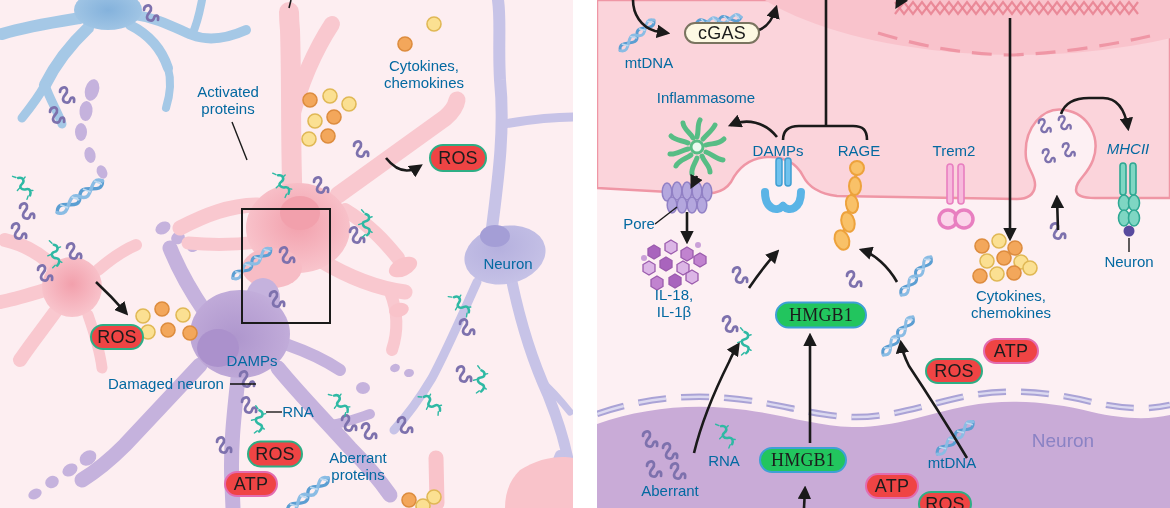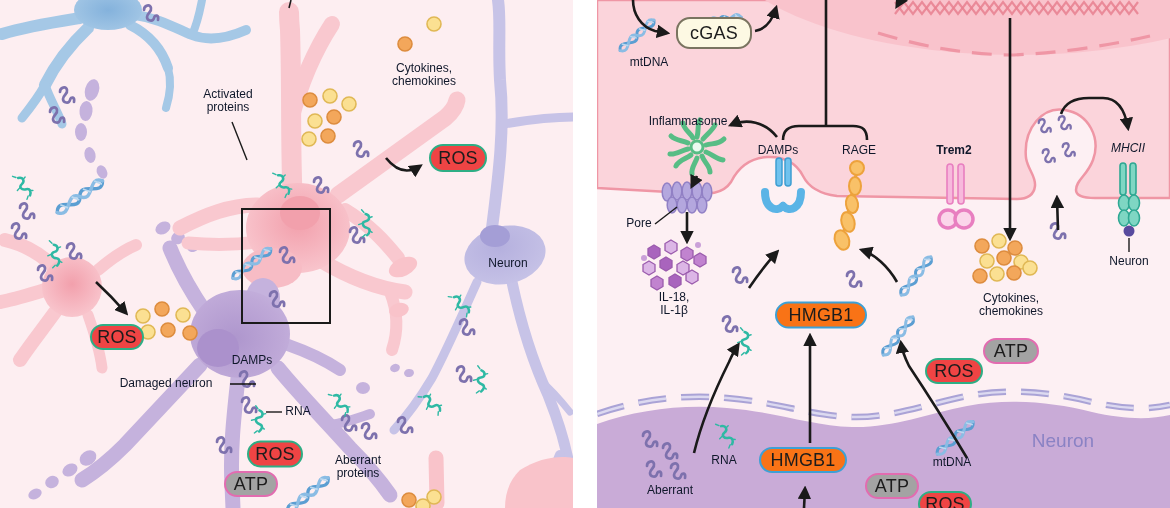--- a/index.html
+++ b/index.html
@@ -2,27 +2,27 @@
 <html><head>
 <meta charset="utf-8">
 <style>
   html,body{margin:0;padding:0;background:#ffffff;}
   #fig{position:relative;width:1170px;height:508px;background:#ffffff;overflow:hidden;
        font-family:"Liberation Sans", sans-serif;color:#1c1c1c;}
   .panel{position:absolute;top:0;height:508px;overflow:hidden;}
   #left-panel{left:0;width:573px;background:#fdeef1;}
   #right-panel{left:597px;width:573px;background:#fdf0f3;}
   .lbl{position:absolute;transform:translate(-50%,-50%);white-space:pre-line;text-align:center;
-       font-size:12px;line-height:1.12;color:#0f172a;}
+       font-size:15px;line-height:1.12;color:#0369a1;}
   .badge{position:absolute;transform:translate(-50%,-50%);display:flex;align-items:center;
        justify-content:center;border-radius:14px;font-size:18px;letter-spacing:.2px;
        border:2.5px solid;box-sizing:border-box;}
   .b-ros{background:#ef4444;border-color:#2eae85;}
-  .b-atp{background:#a3a3a3;border-color:#e26cb0;}
-  .b-hmgb1{background:#f97316;border-color:#3ea0d5;}
+  .b-atp{background:#ef4444;border-color:#e26cb0;}
+  .b-hmgb1{background:#22c55e;border-color:#3ea0d5;font-family:Liberation Serif, serif;}
   .b-cgas{background:#fdf9e3;border-color:#7a7460;}
   .neuron-lbl{color:#8a82c4;font-size:19px;}
   svg{position:absolute;left:0;top:0;}
 </style>
 </head>
 <body>
 
 <div id="fig">
 
   <svg width="0" height="0">
@@ -397,28 +397,28 @@
         <path d="M97,453 C104,424 118,390 132,362 C136,353 139,348 141,345" marker-end="url(#arw)"></path>
         <path d="M213,443 L213,336" marker-end="url(#arw)"></path>
         <path d="M370,458 C352,428 332,396 312,366 C308,358 305,350 304,343" marker-end="url(#arw)"></path>
         <path d="M207,508 L208,489" marker-end="url(#arw)"></path>
         <path d="M58,224 L80,207" stroke-width="1.4"></path>
         <path d="M532,238 L532,252" stroke-width="1.4"></path>
       </g>
     </svg>
 
     <div class="lbl" style="left:52px;top:63px;">mtDNA</div>
-    <div class="badge b-cgas" style="left:117px;top:33px;width:76px;height:32px;">cGAS</div>
-    <div class="lbl" style="left:91px;top:98px;margin-top:24px;">Inflammasome</div>
+    <div class="badge b-cgas" style="left:125px;top:33px;width:76px;height:22px;">cGAS</div>
+    <div class="lbl" style="left:109px;top:98px;">Inflammasome</div>
     <div class="lbl" style="left:42px;top:224px;">Pore</div>
     <div class="lbl" style="left:77px;top:304px;">IL-18,
 IL-1β</div>
     <div class="lbl" style="left:181px;top:151px;">DAMPs</div>
     <div class="lbl" style="left:262px;top:151px;">RAGE</div>
-    <div class="lbl" style="left:357px;top:151px;font-weight:bold;">Trem2</div>
+    <div class="lbl" style="left:357px;top:151px;">Trem2</div>
     <div class="lbl" style="left:531px;top:149px;font-style:italic;">MHCII</div>
     <div class="lbl" style="left:532px;top:262px;">Neuron</div>
     <div class="badge b-hmgb1" style="left:224px;top:315px;width:92px;height:27px;">HMGB1</div>
     <div class="lbl" style="left:414px;top:305px;">Cytokines,
 chemokines</div>
     <div class="badge b-atp" style="left:414px;top:351px;width:56px;height:26px;">ATP</div>
     <div class="badge b-ros" style="left:357px;top:371px;width:58px;height:26px;">ROS</div>
     <div class="lbl neuron-lbl" style="left:466px;top:441px;">Neuron</div>
     <div class="lbl" style="left:127px;top:461px;">RNA</div>
     <div class="badge b-hmgb1" style="left:206px;top:460px;width:88px;height:26px;">HMGB1</div>

